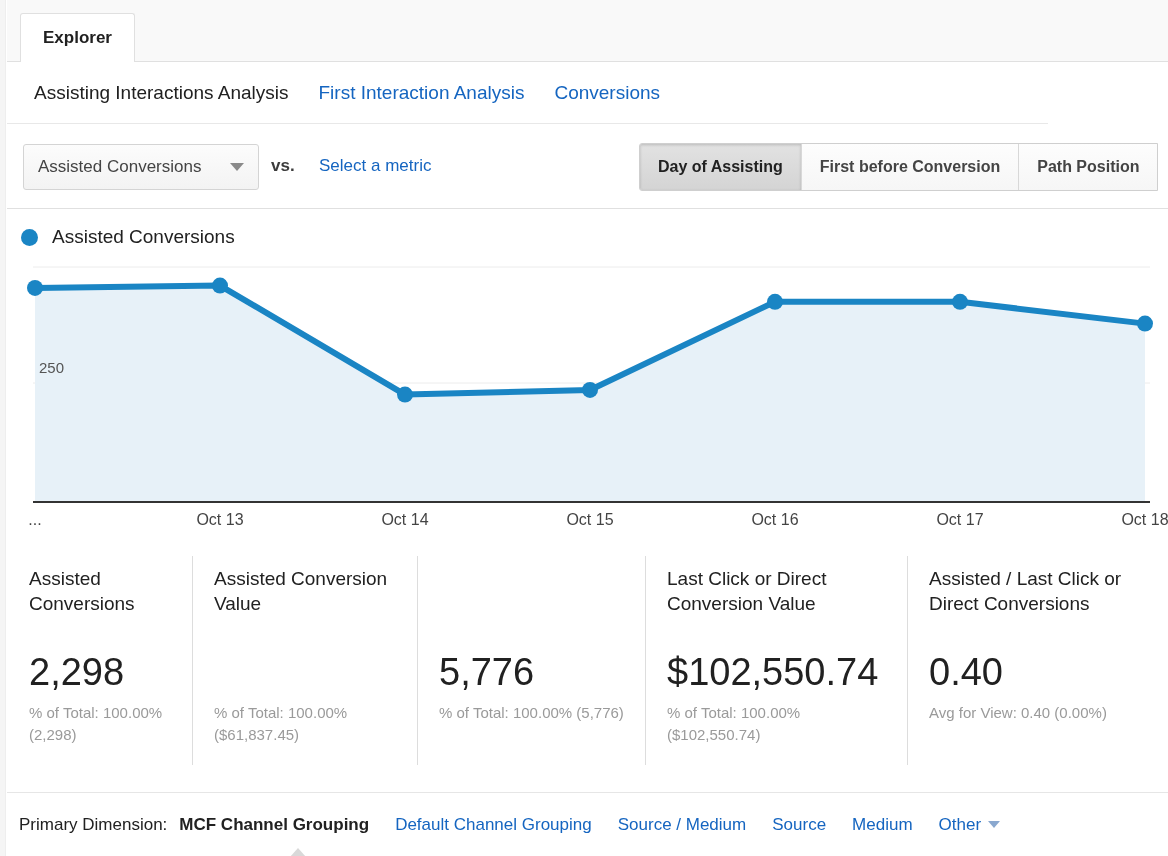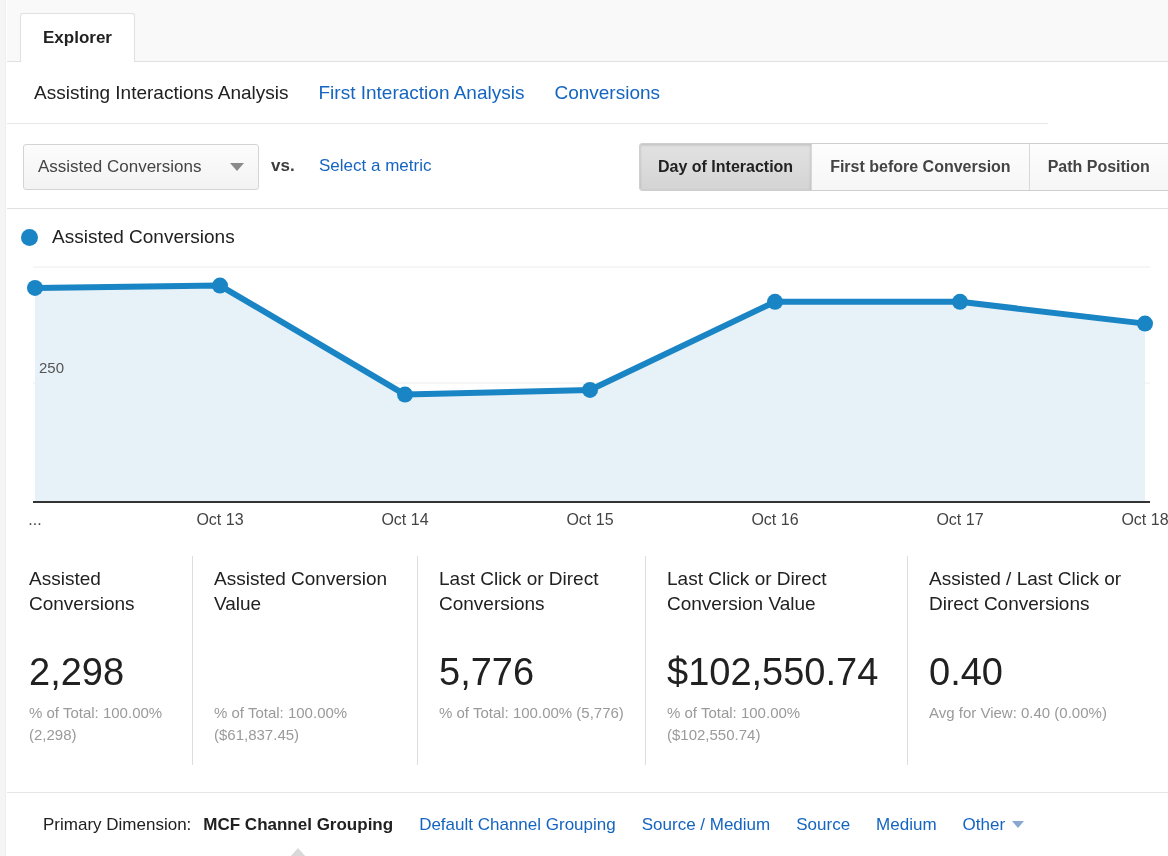--- a/index.html
+++ b/index.html
@@ -284,21 +284,20 @@
     background: #ffffff;
     display: flex;
     align-items: center;
     padding-left: 12px;
     box-sizing: border-box;
   }
   .pd-label {
     font-size: 17px;
     color: #212121;
     margin-right: 12px;
-    margin-left: 24px;
   }
   .pd-active {
     font-size: 17px;
     font-weight: bold;
     color: #212121;
     margin-right: 26px;
   }
   .pd-link {
     font-size: 17px;
     color: #1565c0;
@@ -359,21 +358,21 @@
       <span class="metric-select-label">Assisted Conversions</span>
       <span class="caret-down"></span>
     </div>
 
     <div class="vs-label">vs.</div>
 
     <div class="select-metric-link">Select a metric</div>
 
     <div class="segmented">
       <div class="seg-btn active">
-        <span>Day of Interaction</span>
+        <span>Day of Assisting</span>
       </div>
       <div class="seg-btn">
         <span>First before Conversion</span>
       </div>
       <div class="seg-btn">
         <span>Path Position</span>
       </div>
     </div>
   </div>
 
@@ -427,21 +426,20 @@
       <div class="card-value">2,298</div>
       <div class="card-sub" style="width:160px">% of Total: 100.00% (2,298)</div>
     </div>
 
     <div class="card" style="width:225px">
       <div class="card-title">Assisted Conversion Value</div>
       <div class="card-sub" style="width:185px">% of Total: 100.00% ($61,837.45)</div>
     </div>
 
     <div class="card" style="width:228px">
-      <div class="card-title">Last Click or Direct Conversions</div>
       <div class="card-value">5,776</div>
       <div class="card-sub" style="width:190px">% of Total: 100.00% (5,776)</div>
     </div>
 
     <div class="card" style="width:262px">
       <div class="card-title">Last Click or Direct Conversion Value</div>
       <div class="card-value">$102,550.74</div>
       <div class="card-sub" style="width:215px">% of Total: 100.00% ($102,550.74)</div>
     </div>
 

